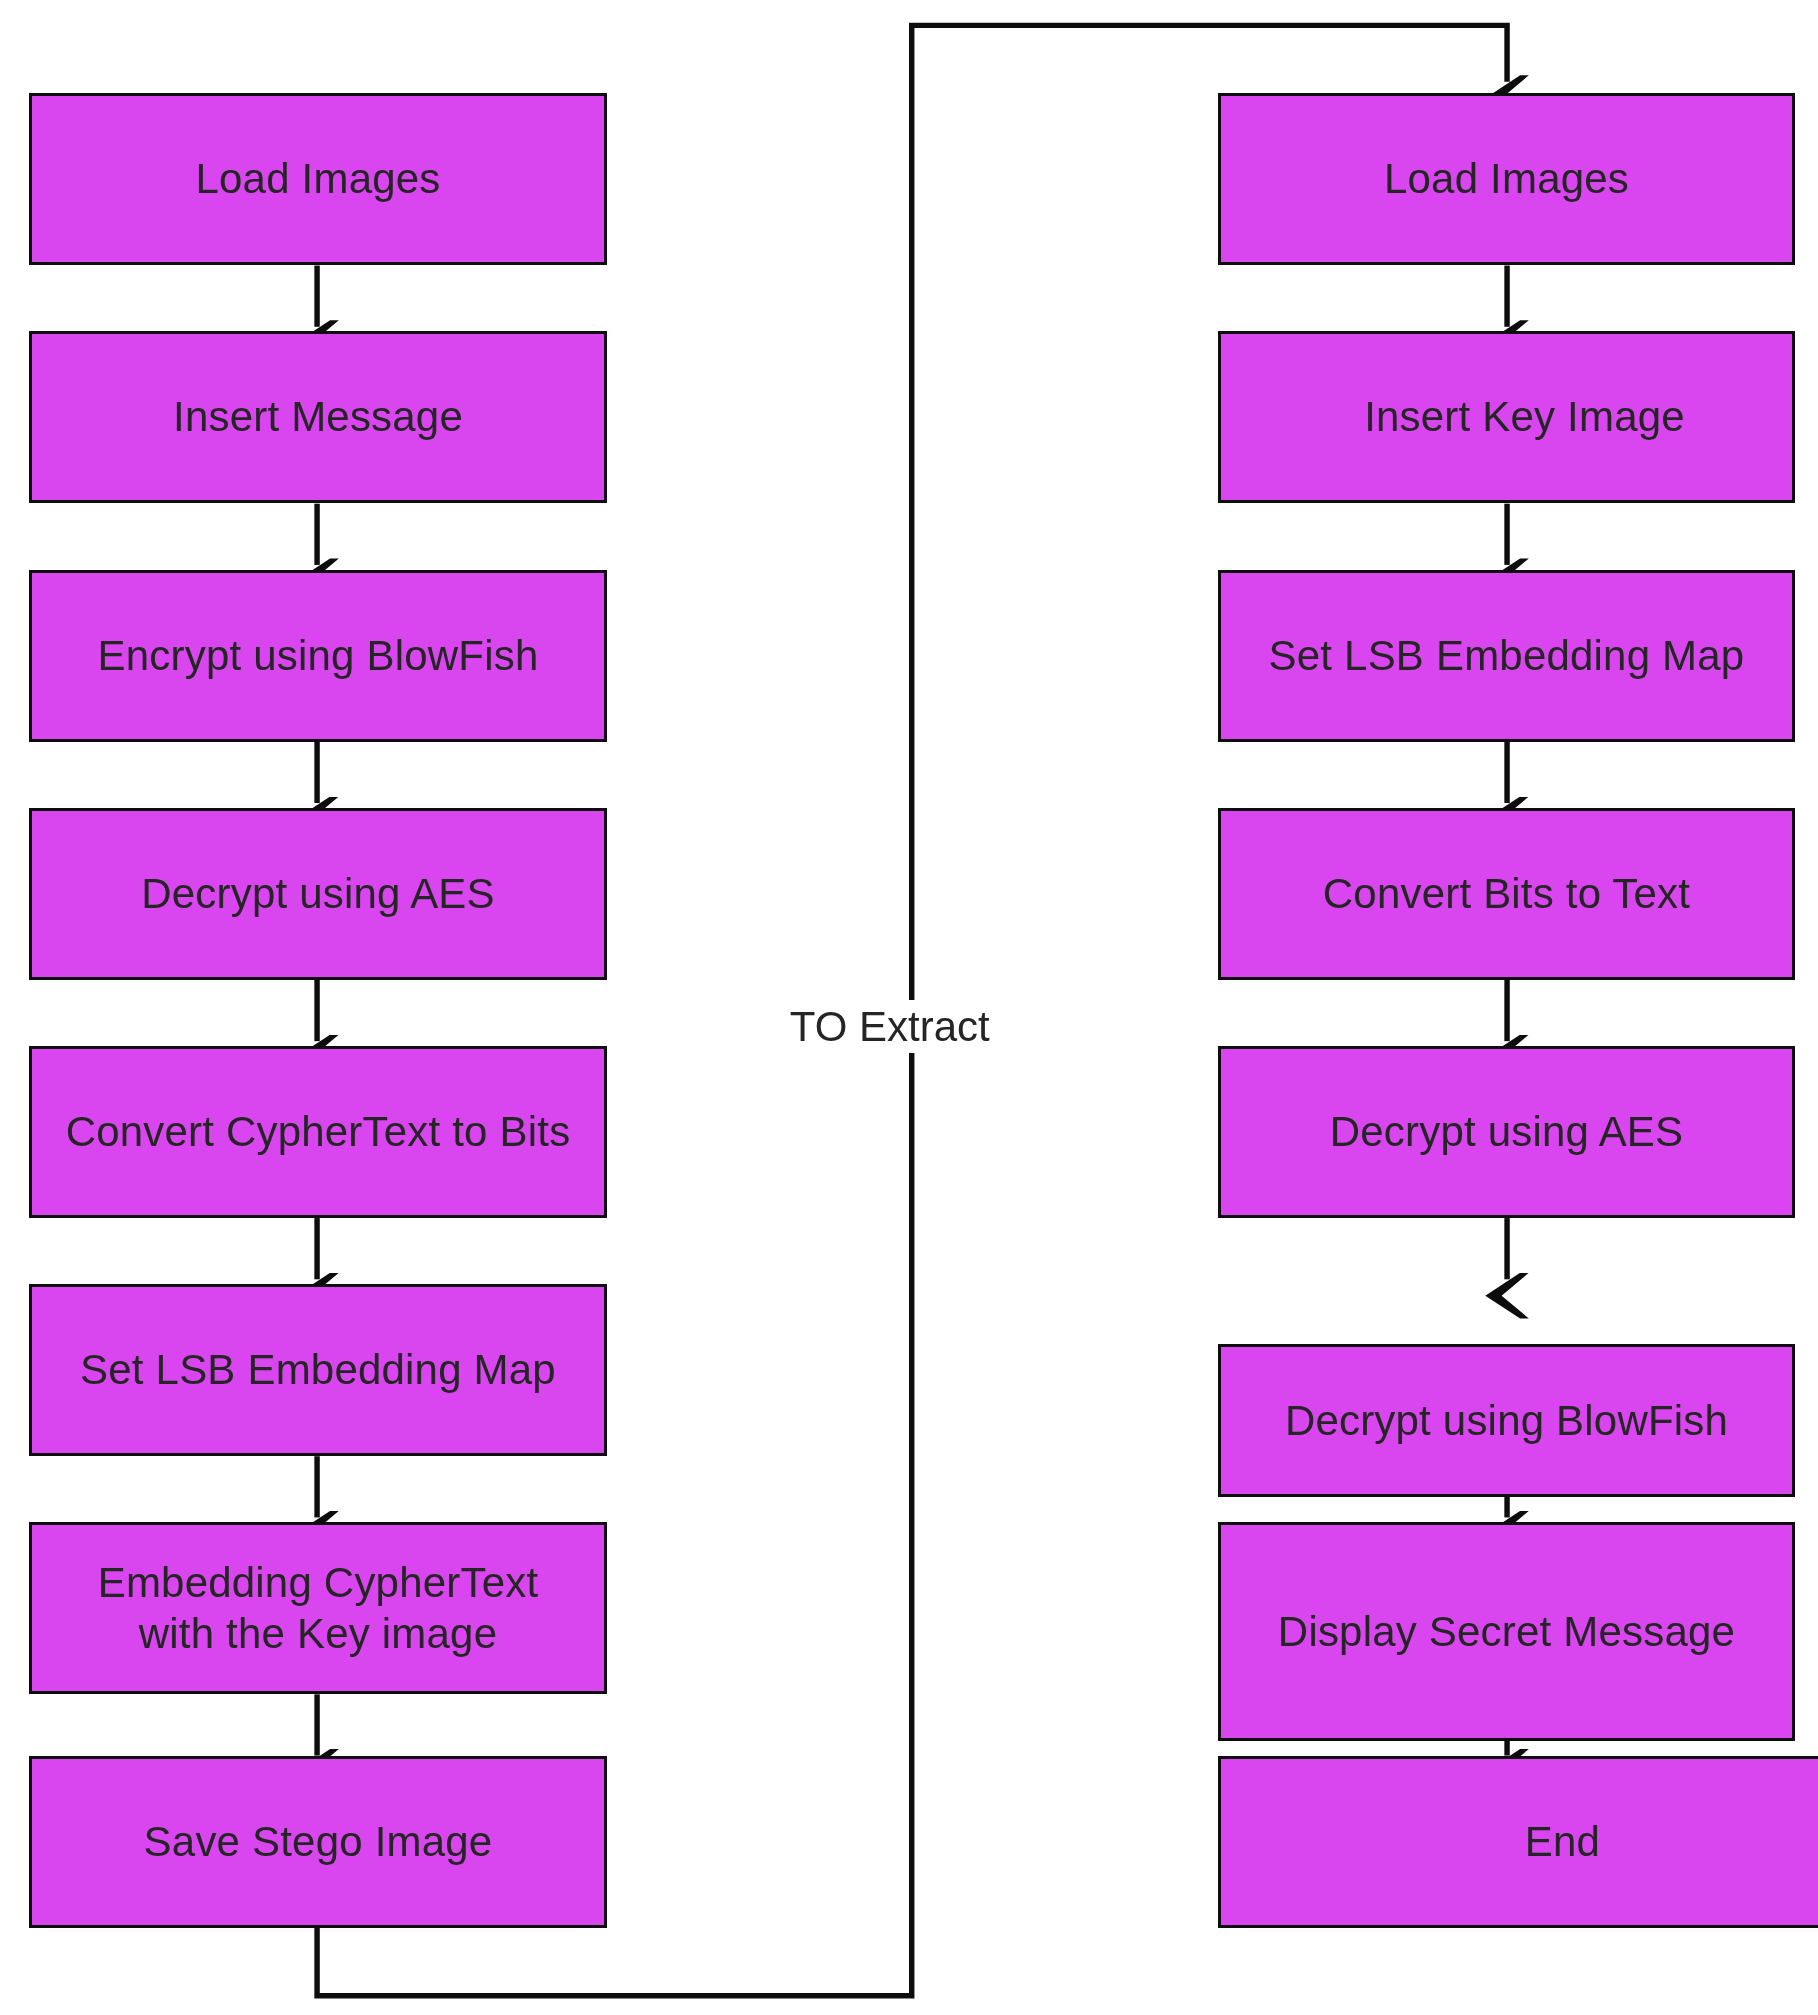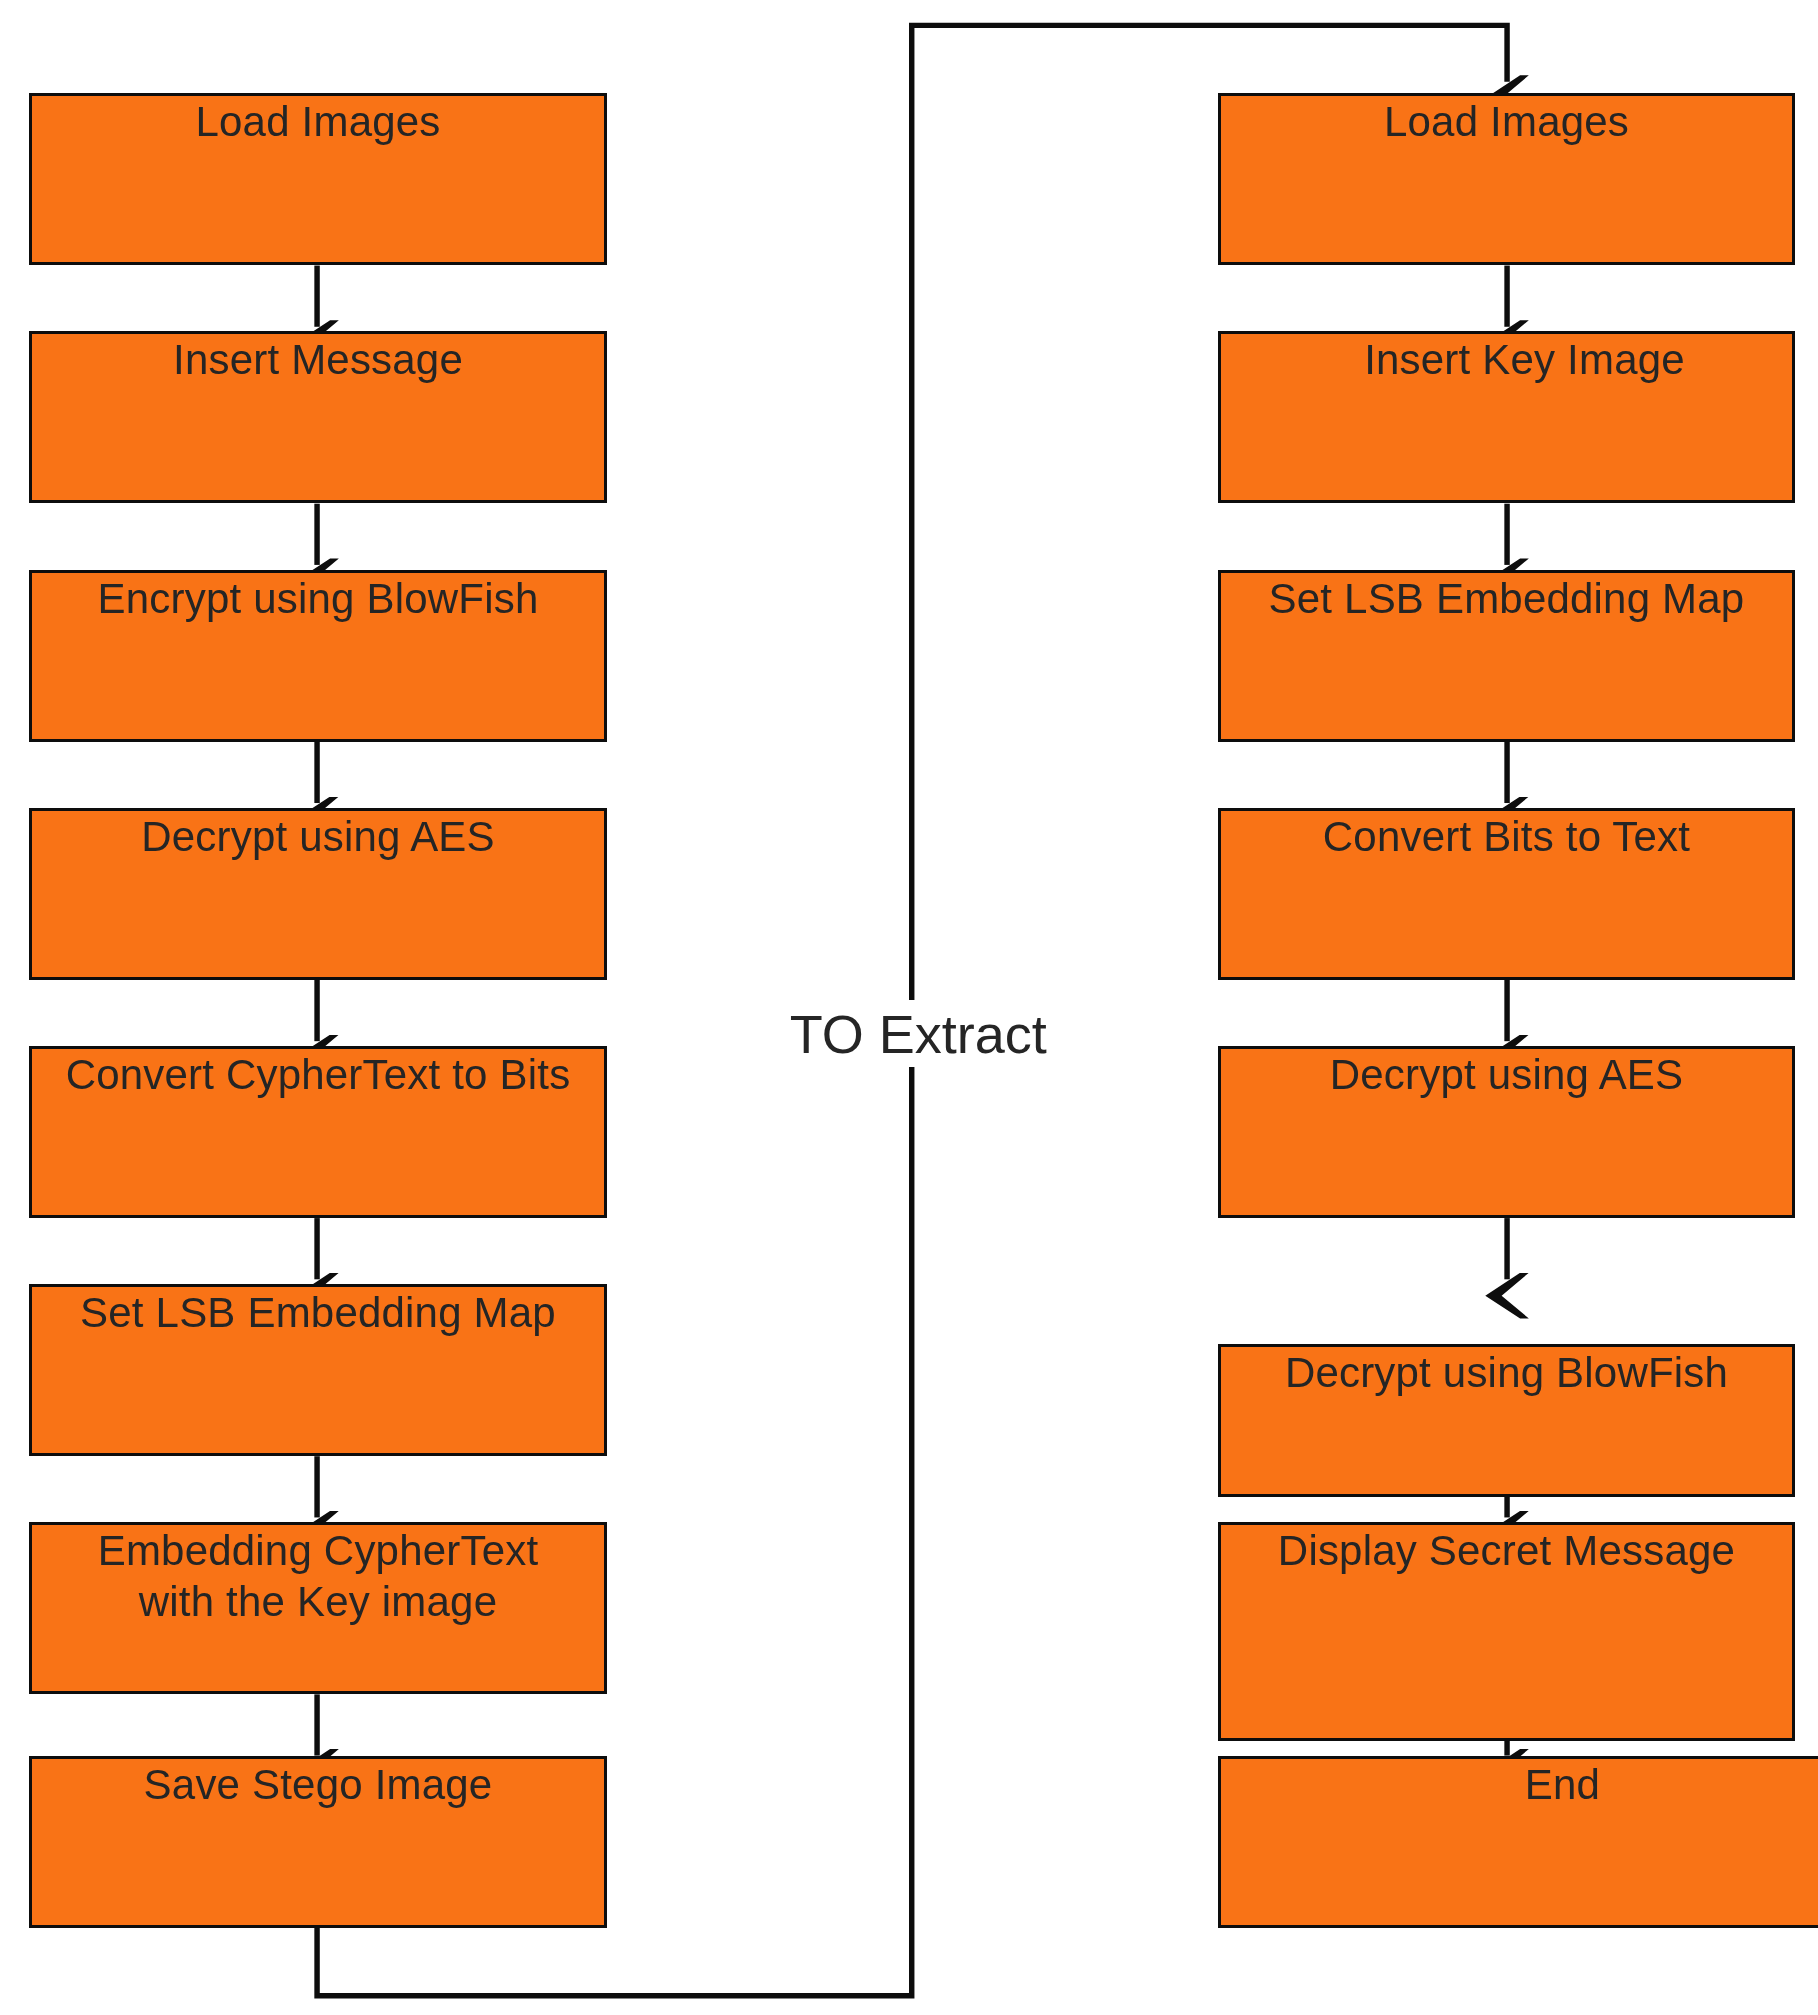--- a/index.html
+++ b/index.html
@@ -22,39 +22,40 @@
     left: 0;
     top: 0;
     width: 1818px;
     height: 2015px;
     display: block;
   }
   .node-box {
     position: absolute;
     box-sizing: border-box;
     border: 3.4px solid #0d0d0d;
-    background: #f97316;
+    background: #d946ef;
     display: flex;
+    align-items: center;
     justify-content: center;
     text-align: center;
   }
   .node-label {
     font-family: "Liberation Sans", sans-serif;
     font-size: 42px;
     line-height: 1.22;
     color: #252525;
     font-weight: 400;
     letter-spacing: 0.2px;
     padding: 0 6.8px;
     white-space: pre-line;
   }
   .edge-label {
     position: absolute;
     font-family: "Liberation Sans", sans-serif;
-    font-size: 54px;
+    font-size: 42px;
     color: #252525;
     background: #ffffff;
     padding: 2.7px 6.8px;
     white-space: nowrap;
   }
 </style>
 </head>
 <body>
 
 <div id="canvas">

